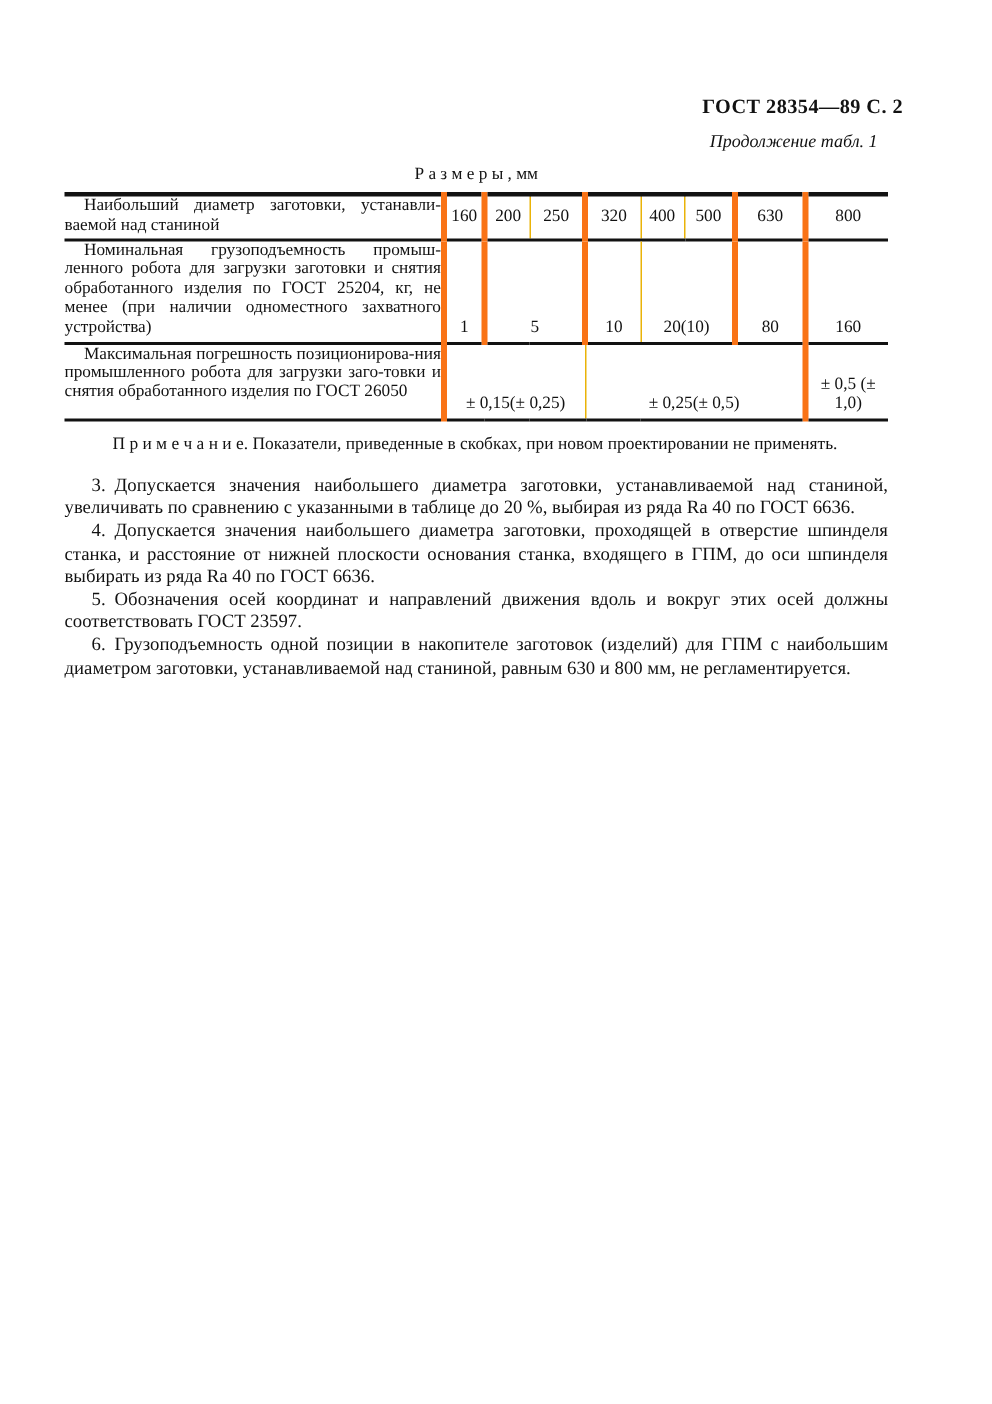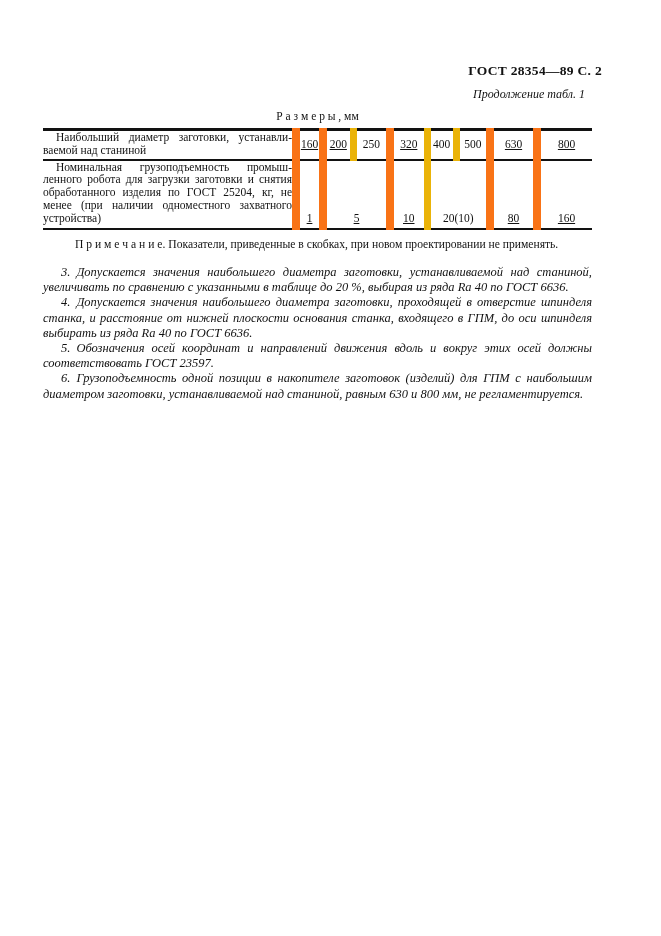--- a/index.html
+++ b/index.html
@@ -47,43 +47,43 @@
   td.lbl {
     text-align:justify;
     vertical-align:top;
     padding:2px 3px 3px 2px;
     text-indent:13px;
   }
   td.v { text-align:center; padding:1px 1px; }
   tr.rh td.v { vertical-align:middle; }
   tr.rb td.v { vertical-align:bottom; padding-bottom:3px; }
   tr.bb td { border-bottom:2px solid #121212; }
-  .bl1 { border-left:7px solid #eab308; }
-  .bl2 { border-left:8px solid #f97316;text-decoration:underline; }
+  .bl1 { border-left:1px solid #eab308; }
+  .bl2 { border-left:4px solid #f97316; }
   tr.r1 { height:30px; }
   tr.r2 { height:69px; }
   tr.r3 { height:51px; }
   tr.r4 { height:44px; }
   tr.r5 { height:34px; }
   .note {
     width:549px;
     margin:8px 0 0 43px;
     font-size:11.6px;
     line-height:13.5px;
     text-indent:32px;
   }
   .note-label { white-space:nowrap;margin-top:40px; }
   .paras {
     width:549px;
     margin:14px 0 0 43px;
     font-size:12.5px;
     line-height:15.2px;
     text-align:justify;
   }
-  .paras p { margin:0; text-indent:18px;font-style:italic; }
+  .paras p { margin:0; text-indent:18px; }
   .pnum { margin-right:6px; }
 </style>
 </head>
 <body>
 
 <div class="page">
 
   <div class="running-head">ГОСТ 28354—89 С. 2</div>
 
   <div class="continuation">Продолжение табл. 1</div>
@@ -116,20 +116,26 @@
     </tr>
     <tr class="r2 rb bb">
       <td class="lbl">Номинальная грузоподъемность промыш-ленного робота для загрузки заготовки и снятия обработанного изделия по ГОСТ 25204, кг, не менее (при наличии одноместного захватного устройства)</td>
       <td class="v bl2">1</td>
       <td class="v bl2" colspan="2">5</td>
       <td class="v bl2">10</td>
       <td class="v bl1" colspan="2">20(10)</td>
       <td class="v bl2">80</td>
       <td class="v bl2">160</td>
     </tr>
+    <tr class="r3 rb bb">
+      <td class="lbl">Максимальная погрешность позиционирова-ния промышленного робота для загрузки заго-товки и снятия обработанного изделия по ГОСТ 26050</td>
+      <td class="v bl2" colspan="3">± 0,15(± 0,25)</td>
+      <td class="v bl1" colspan="4">± 0,25(± 0,5)</td>
+      <td class="v bl2">± 0,5 (± 1,0)</td>
+    </tr>
   </tbody>
     </table>
 
   <div class="note">
     <span class="note-label">П р и м е ч а н и е.</span>
     <span>Показатели, приведенные в скобках, при новом проектировании не применять.</span>
   </div>
 
   <div class="paras">
     <p><span class="pnum">3.</span><span>Допускается значения наибольшего диаметра заготовки, устанавливаемой над станиной, увеличивать по сравнению с указанными в таблице до 20 %, выбирая из ряда Ra 40 по ГОСТ 6636.</span></p>

